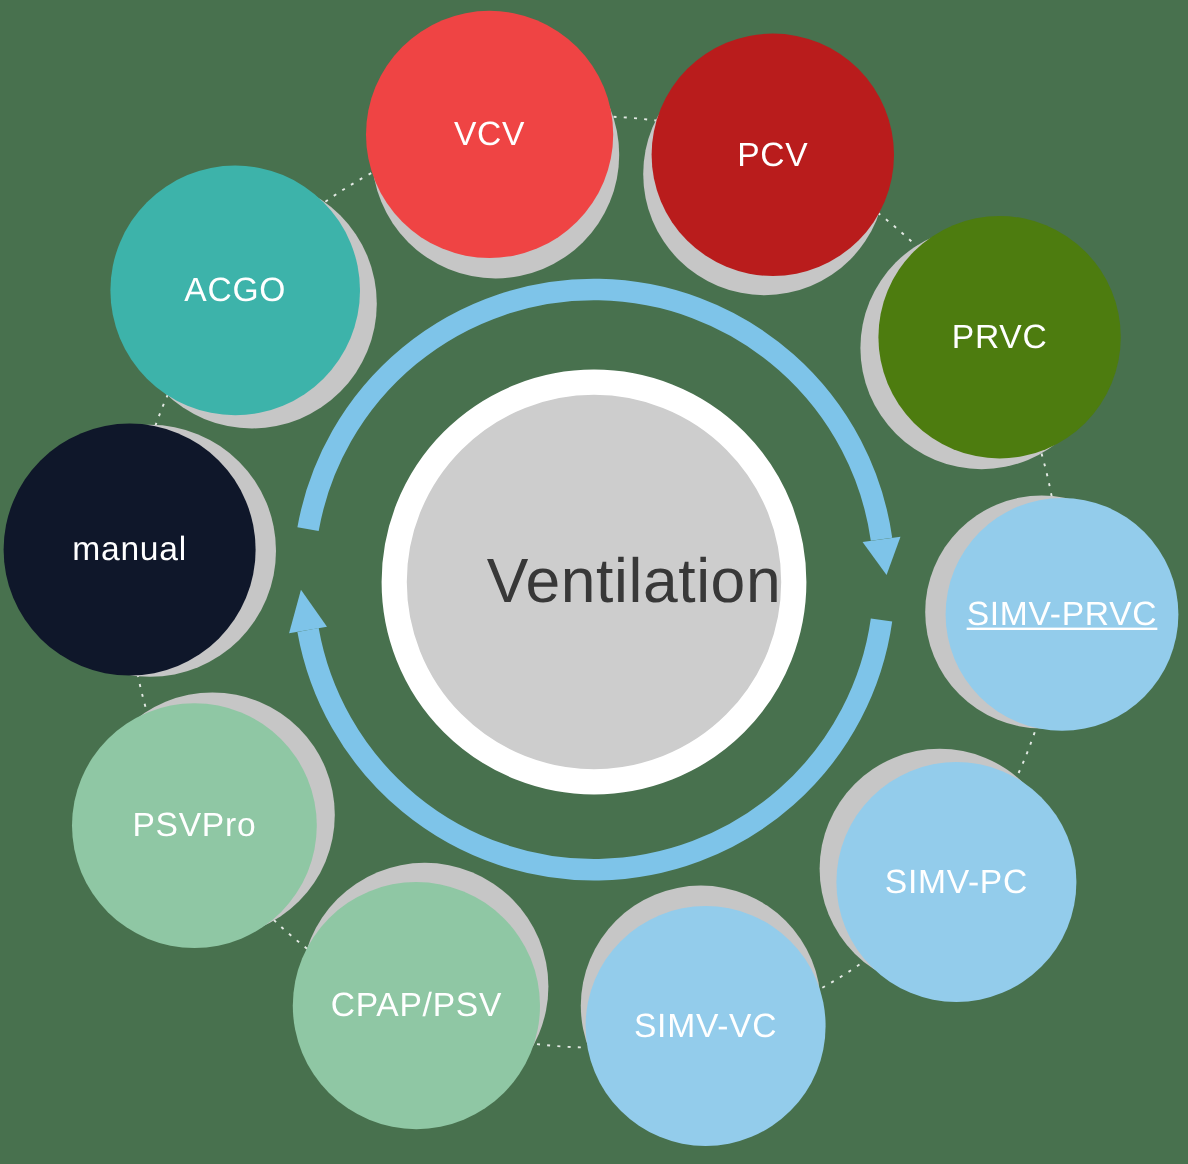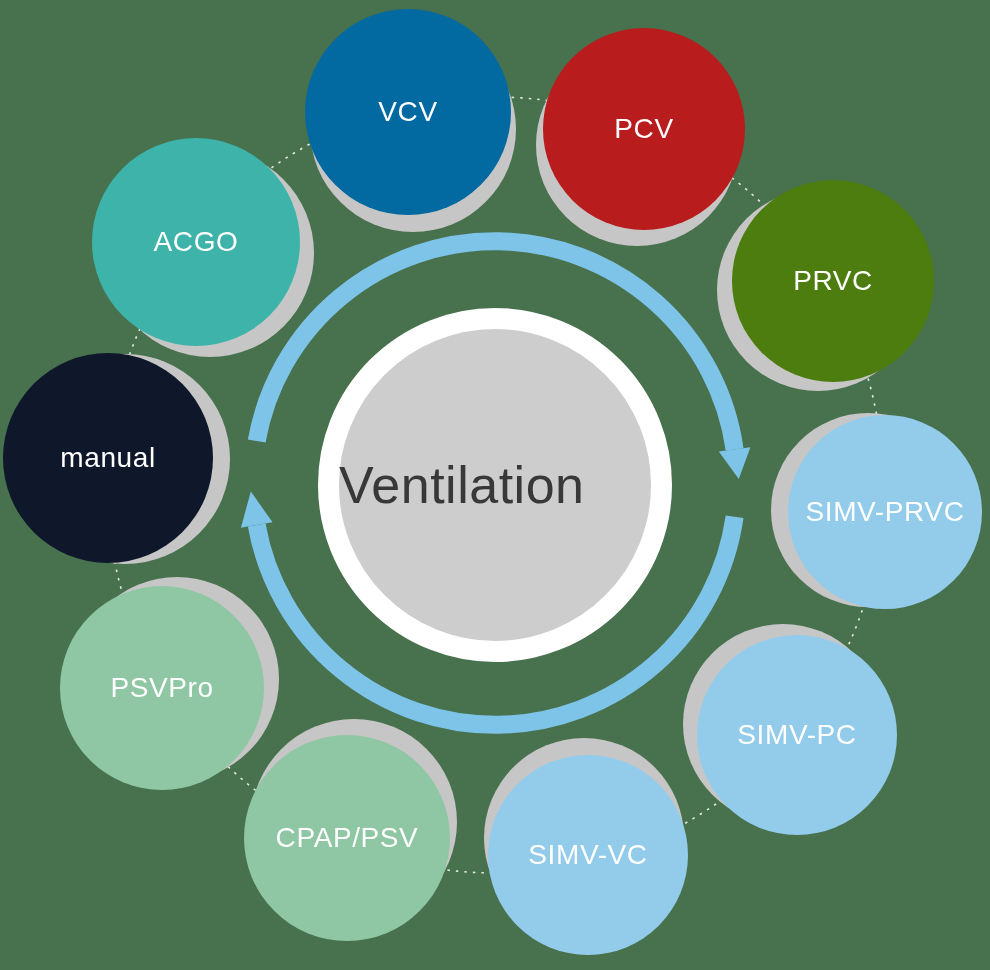--- a/index.html
+++ b/index.html
@@ -17,21 +17,21 @@
     stroke-dasharray:2.5 6;
   }
   .arc{fill:none;stroke:var(--arrow_blue,#7EC4E9);stroke-width:18;}
   .head{fill:var(--arrow_blue,#7EC4E9);}
 
   .hub{
     position:absolute;left:318px;top:308px;width:354px;height:354px;
     box-sizing:border-box;border-radius:50%;
     background:var(--hub_fill,#CDCDCD);
     border:21px solid var(--hub_ring,#FFFFFF);
-    display:flex;align-items:center;justify-content:flex-start;text-align:center;
+    display:flex;align-items:center;justify-content:flex-end;text-align:center;
   }
   .hub-title{
     color:var(--title_text,#383838);
     font-size:52px;font-weight:300;line-height:1.12;letter-spacing:.5px;
   }
   .hub-title span{display:block;}
 
   .node{
     position:absolute;border-radius:50%;
     display:flex;align-items:center;justify-content:center;
@@ -62,30 +62,30 @@
     <polygon class="head" points="738.8,479.1 750.4,447.2 718.8,451.6"></polygon>
     <polygon class="head" points="250.8,491.5 240.9,527.8 272.5,522.2"></polygon>
   </svg>
 
   <div class="hub">
     <div class="hub-title">
       <span>Ventilation</span>
     </div>
   </div>
 
-  <div class="node n-vcv" style="background-color: #0369a1;">
+  <div class="node n-vcv" style="background-color: #ef4444;">
     <span>VCV</span>
   </div>
   <div class="node n-pcv" style="background-color: #b91c1c;">
     <span>PCV</span>
   </div>
   <div class="node n-prvc" style="background-color: #4d7c0f;">
     <span>PRVC</span>
   </div>
-  <div class="node n-simvprvc" style="background-color: rgb(147, 204, 235);">
+  <div class="node n-simvprvc" style="background-color: rgb(147, 204, 235); text-decoration: underline;">
     <span>SIMV-PRVC</span>
   </div>
   <div class="node n-simvpc" style="background-color: rgb(147, 204, 235);">
     <span>SIMV-PC</span>
   </div>
   <div class="node n-simvvc" style="background-color: rgb(147, 204, 235);">
     <span>SIMV-VC</span>
   </div>
   <div class="node n-cpap" style="background-color: rgb(143, 199, 164);">
     <span>CPAP/PSV</span>

